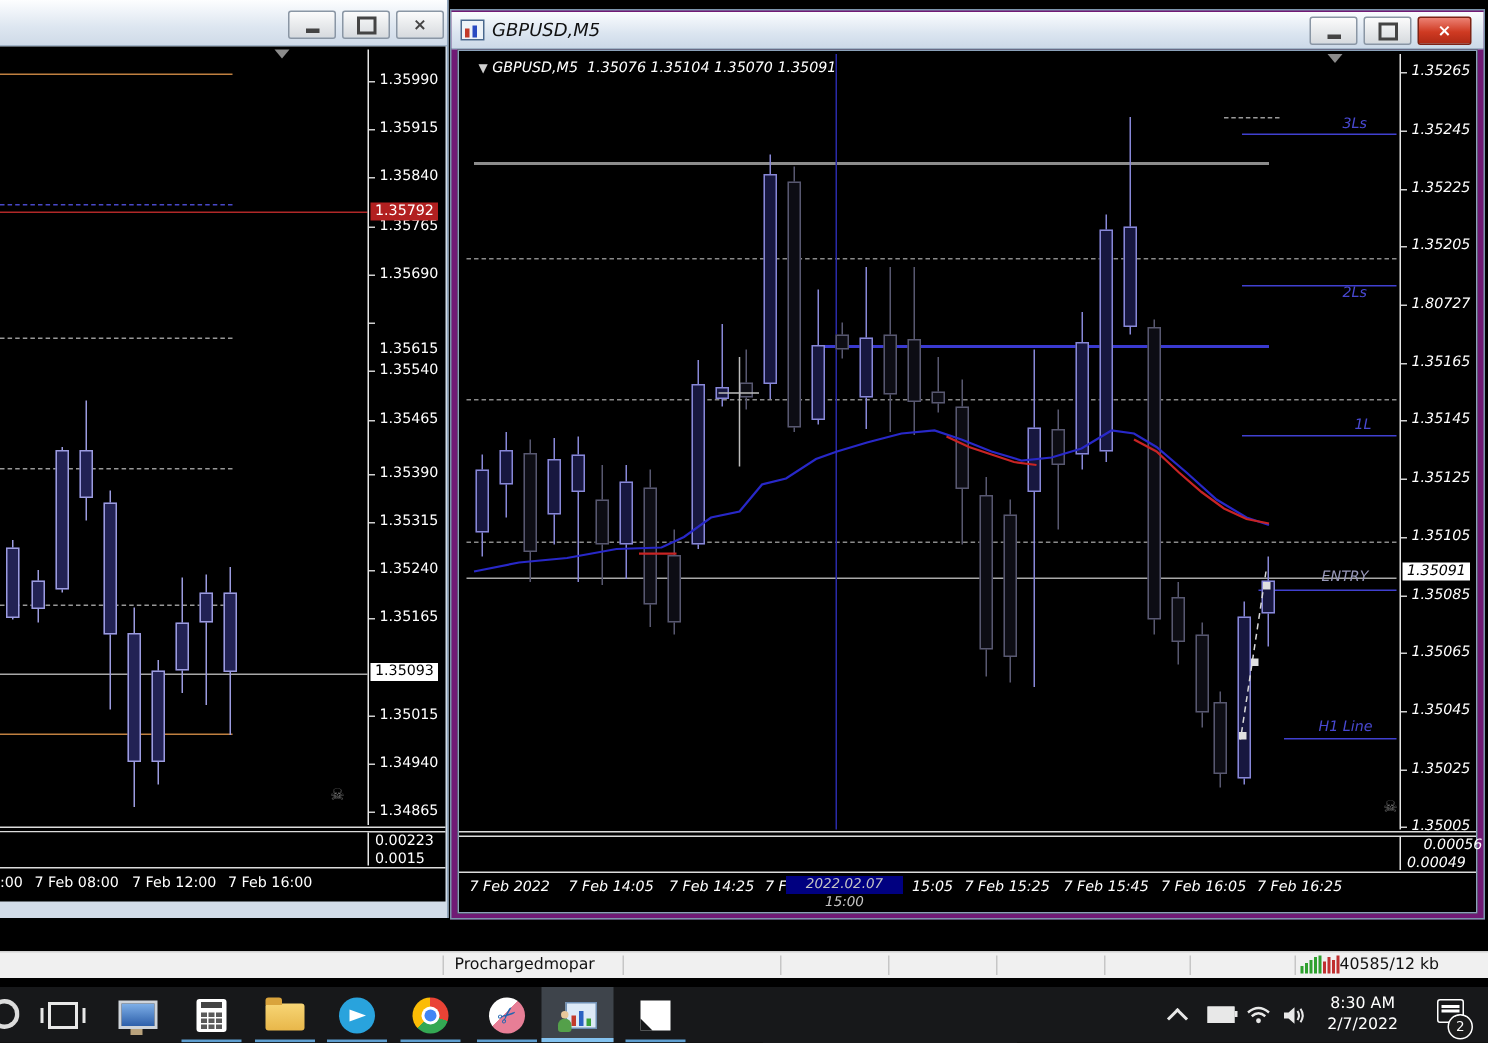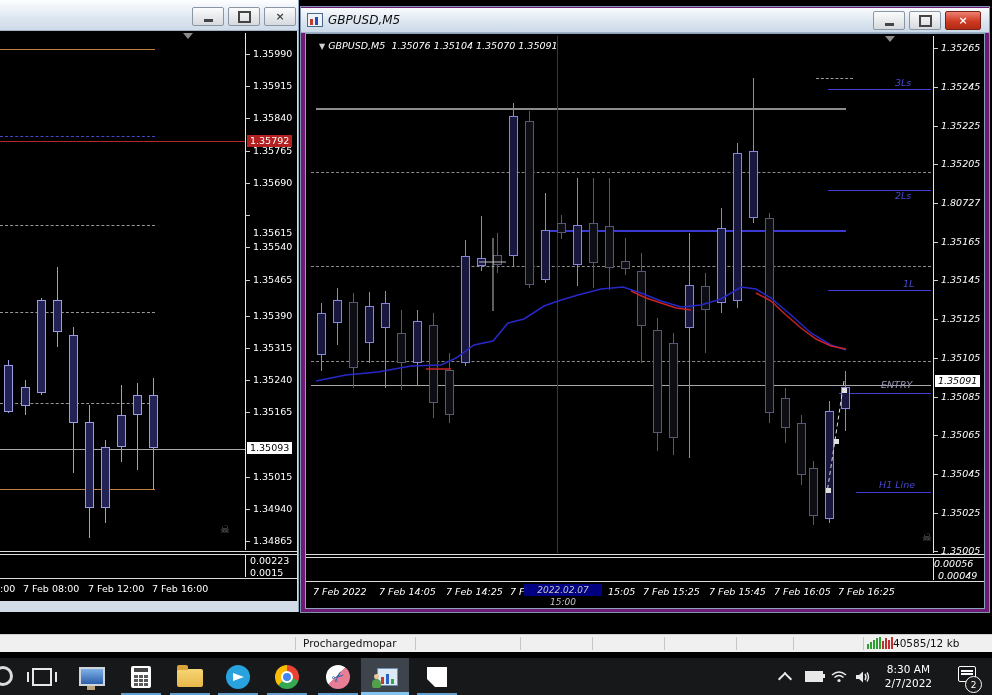--- a/index.html
+++ b/index.html
@@ -371,21 +371,21 @@
           <div class="ax-label" style="top: 433px;">1.35045</div>
           <div class="ax-dash" style="top: 477px;"></div>
           <div class="ax-label" style="top: 472px;">1.35025</div>
           <div class="ax-dash" style="top: 515px;"></div>
           <div class="ax-label" style="top: 510px;">1.35005</div>
           <div class="ax-box" style="top: 339px; background: rgb(255, 255, 255); color: rgb(0, 0, 0);">1.35091</div>
         </div>
       <div class="sep" style="left:0;top:520px;width:678px;"></div>
       <div class="sep" style="left:0;top:523px;width:678px;"></div>
       <div class="paxis" style="left:627px;top:524px;width:51px;height:22px;">
-          <div class="ax-label" style="top: 1px; left: 0;">0.00056</div>
+          <div class="ax-label" style="top: 1px; left: 15px;">0.00056</div>
           <div class="ax-label" style="top: 13px; left: 4px;">0.00049</div>
         </div>
       <div class="sep" style="left:0;top:547px;width:678px;"></div>
       <div class="taxis" style="left:0;top:548px;width:654px;height:20px;">
           <div class="t-label" style="left: 7px;">7 Feb 2022</div>
           <div class="t-label" style="left: 73px;">7 Feb 14:05</div>
           <div class="t-label" style="left: 140px;">7 Feb 14:25</div>
           <div class="t-label" style="left: 204px;">7 F</div>
           <div class="t-label" style="left: 302px;">15:05</div>
           <div class="t-label" style="left: 337px;">7 Feb 15:25</div>

